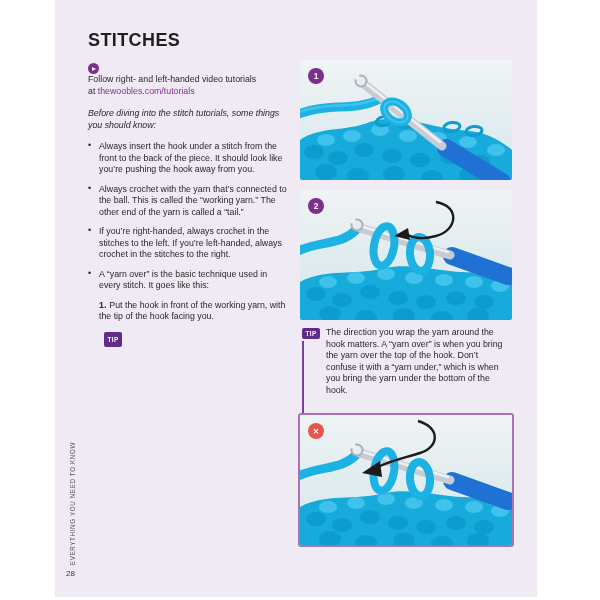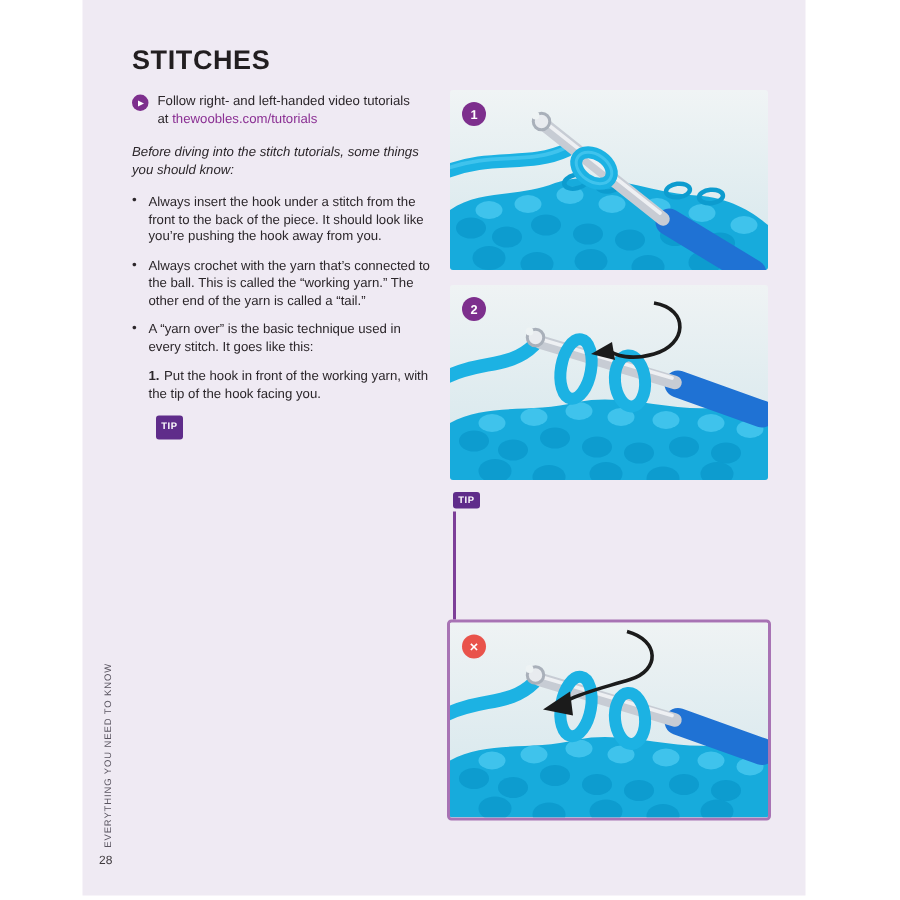--- a/index.html
+++ b/index.html
@@ -3,21 +3,21 @@
 <meta charset="utf-8">
 <style>
   * { margin:0; padding:0; box-sizing:border-box; }
   html,body { width:600px; height:600px; background:#ffffff; font-family:"Liberation Sans", sans-serif; }
   .canvas { position:relative; width:600px; height:600px; background:#ffffff; overflow:hidden; }
   .page { position:absolute; left:55px; top:0; width:482px; height:597px; background:#efeaf3; }
 
   
   .col-left { position:absolute; left:33px; top:30px; width:201px; color:#282327; }
   .title { font-size:18px; font-weight:bold; letter-spacing:0.4px; color:#221e20; margin-bottom:11px; }
-  .callout { display:flex; align-items:flex-start; margin-bottom:11px; }
+  .callout { display:flex; align-items:flex-start; margin-bottom:11px;flex-direction:column; }
   .play-circle { flex:none; width:11px; height:11px; border-radius:50%; background:#7d2f8d; display:flex; align-items:center; justify-content:center; margin-right:6px; margin-top:1px; }
   .play-tri { width:0; height:0; border-left:4px solid #ffffff; border-top:2.6px solid transparent; border-bottom:2.6px solid transparent; margin-left:1px; }
   .body-text, .callout-text { font-size:8.8px; line-height:11.5px; color:#2b262a; }
   .link { color:#8a2f93; font-weight:normal; text-decoration:none; }
   .intro { margin-bottom:10px;font-style:italic; }
   ul.bullets { list-style:none; }
   ul.bullets li { position:relative; padding-left:11px; margin-bottom:8px; }
   ul.bullets li::before { content:"•"; position:absolute; left:0; top:-1px; font-size:9px; color:#2b262a; }
   .steps { margin-left:11px; }
   .step { margin-bottom:8px; }
@@ -61,20 +61,21 @@
           <span>Follow right- and left-handed video tutorials</span><br>
           <span>at </span><a class="link" href="#">thewoobles.com/tutorials</a>
         </div>
       </div>
 
       <p class="body-text intro">Before diving into the stitch tutorials, some things you should know:</p>
 
       <ul class="bullets body-text">
         <li>Always insert the hook under a stitch from the front to the back of the piece. It should look like you’re pushing the hook away from you.</li>
         <li>Always crochet with the yarn that’s connected to the ball. This is called the “working yarn.” The other end of the yarn is called a “tail.”</li>
+        <li>If you’re right-handed, always crochet in the stitches to the left. If you’re left-handed, always crochet in the stitches to the right.</li>
         <li>A “yarn over” is the basic technique used in every stitch. It goes like this:</li>
       </ul>
 
       <div class="steps body-text">
         <p class="step"><b>1.</b><span>Put the hook in front of the working yarn, with the tip of the hook facing you.</span></p>
         <div class="tip-row inline">
           <span class="tip-badge">TIP</span>
         </div>
       </div>
     </div>
@@ -173,20 +174,21 @@
         <ellipse cx="84" cy="56" rx="10" ry="20" fill="none" stroke="#1cb2e3" stroke-width="8" transform="rotate(10 84 56)"></ellipse>
         <ellipse cx="120" cy="64" rx="10" ry="17" fill="none" stroke="#1cb2e3" stroke-width="8" transform="rotate(-5 120 64)"></ellipse>
         <path d="M136,12 C160,16 158,40 136,46 C122,50 110,48 104,42" fill="none" stroke="#1b1b1b" stroke-width="2.4"></path>
         <polygon points="94,46 108,38 110,50" fill="#1b1b1b"></polygon>
       </svg>
       <span class="badge">2</span>
     </div>
 
     <div class="tip-right tip-row">
       <span class="tip-badge">TIP</span>
+      <span class="body-text">The direction you wrap the yarn around the hook matters. A “yarn over” is when you bring the yarn over the top of the hook. Don’t confuse it with a “yarn under,” which is when you bring the yarn under the bottom of the hook.</span>
     </div>
     <div class="connector"></div>
 
     <div class="figure fig3">
       <svg viewBox="0 0 212 130">
         <defs>
           <linearGradient id="g3" x1="0" y1="0" x2="0" y2="1">
             <stop offset="0" stop-color="#eff3f4"></stop>
               <stop offset="1" stop-color="#d3e6ec"></stop>
           </linearGradient>

